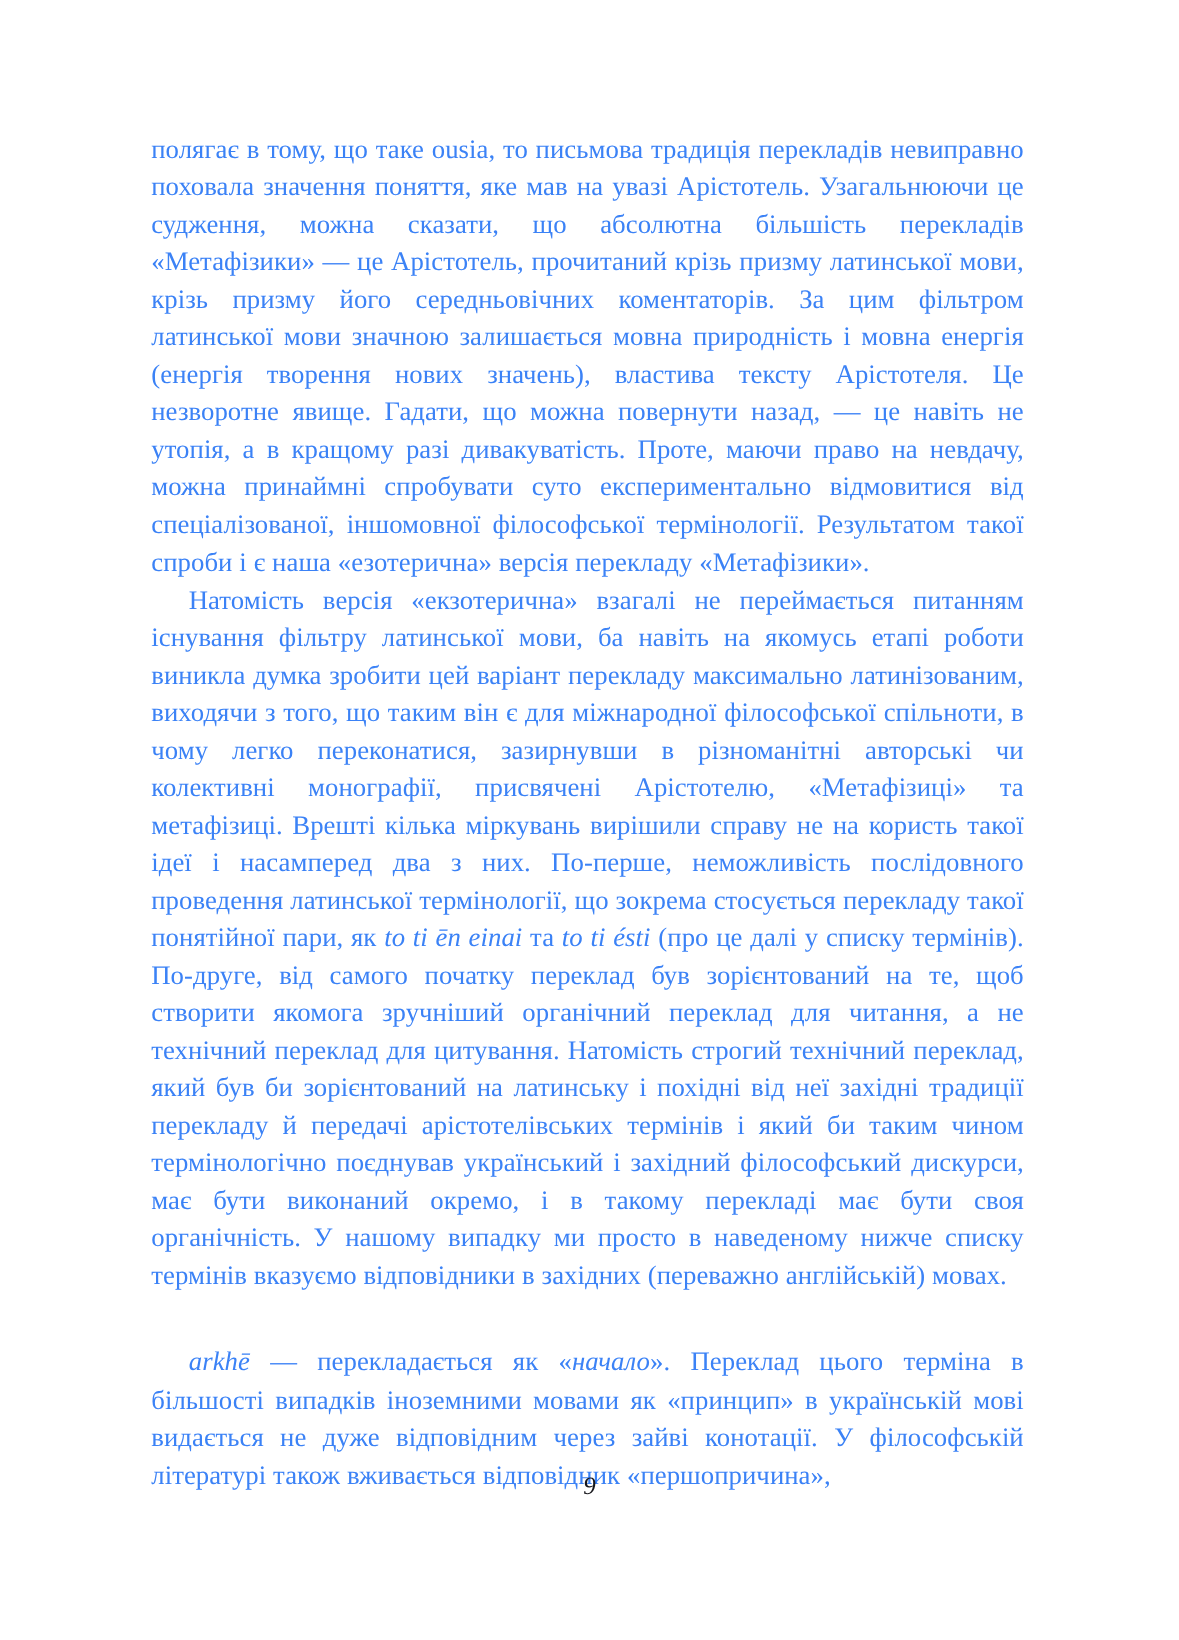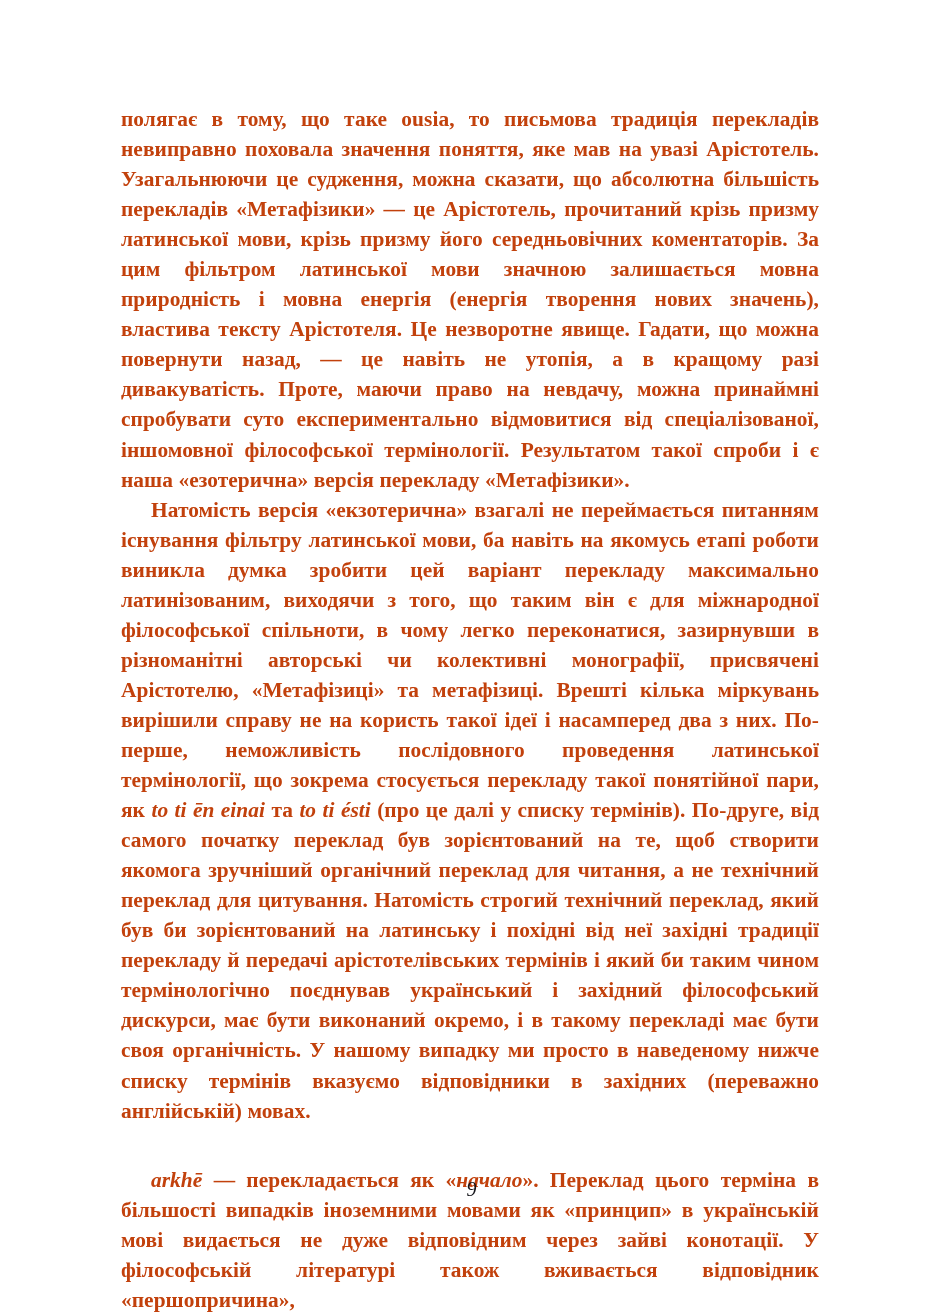--- a/index.html
+++ b/index.html
@@ -21,28 +21,27 @@
   .text-block {
     position: absolute;
     left: 121px;
     top: 104px;
     width: 698px;
   }
   .para {
     margin: 0;
     font-size: 21.4px;
     line-height: 30.05px;
-    color: #c2410c;
+    color: #3b82f6;
     text-align: justify;
     text-justify: inter-word;
     hyphens: none;
     -webkit-hyphens: none;
     word-spacing: 0.1px;
     letter-spacing: 0.05px;
-    font-weight: bold;
   }
   .para.indent {
     text-indent: 30px;
   }
   .para.gap-before {
     margin-top: 39px;
   }
   .it {
     font-style: italic;
   }

